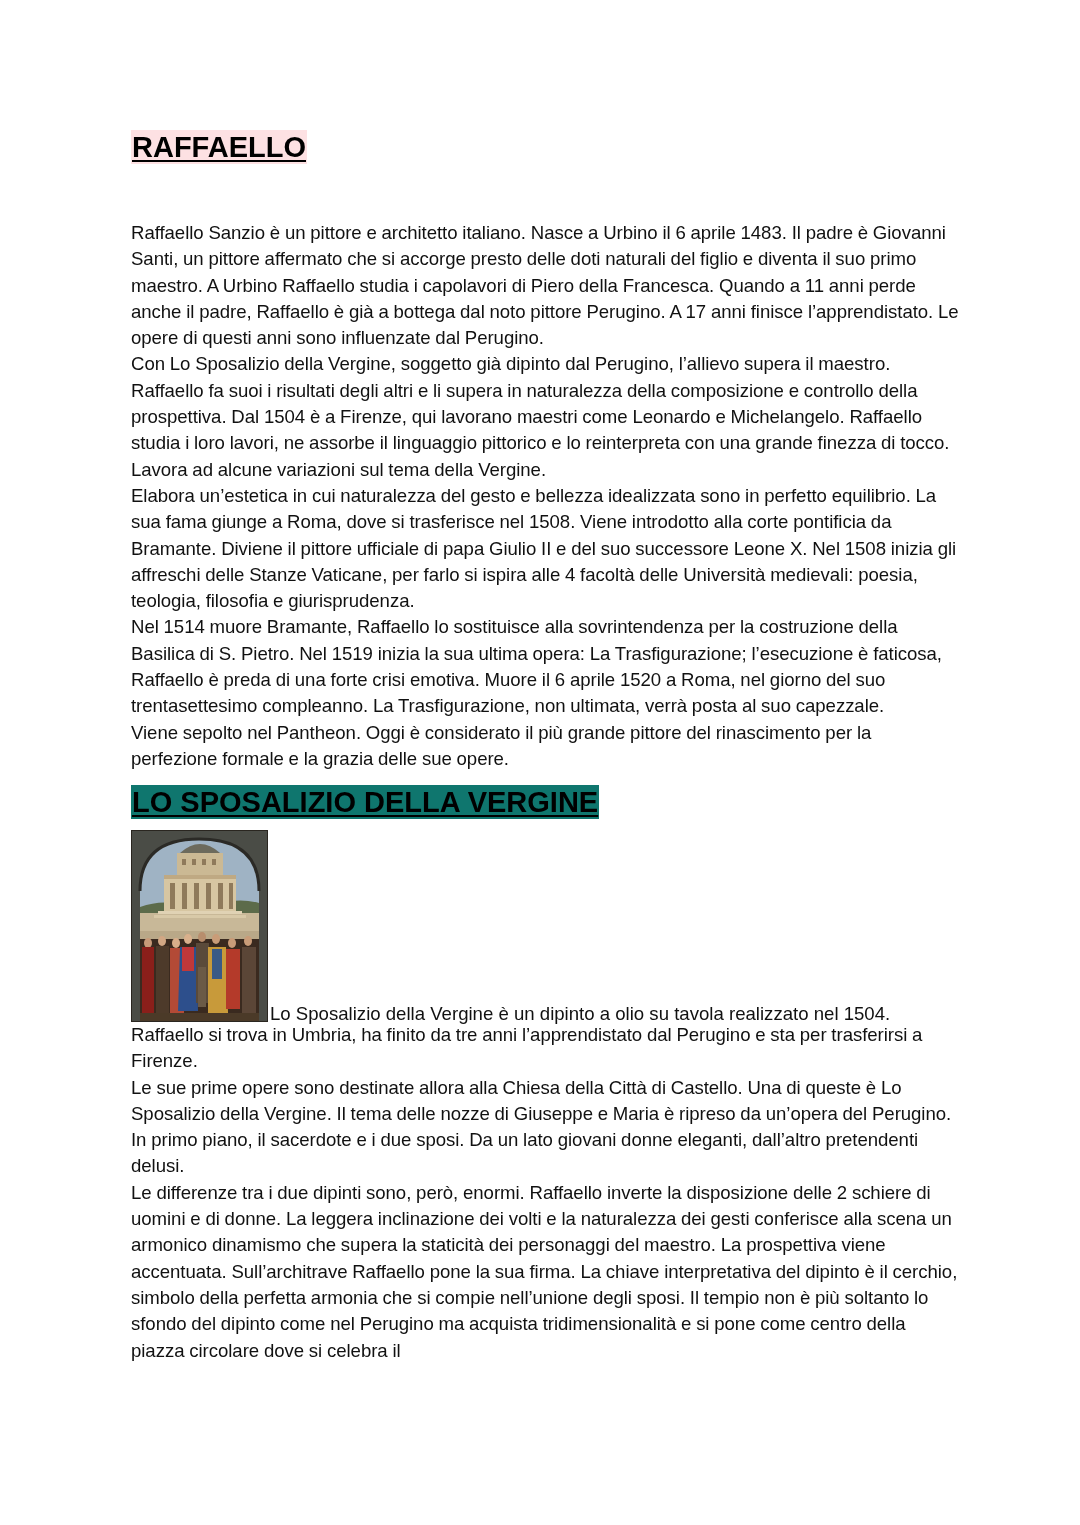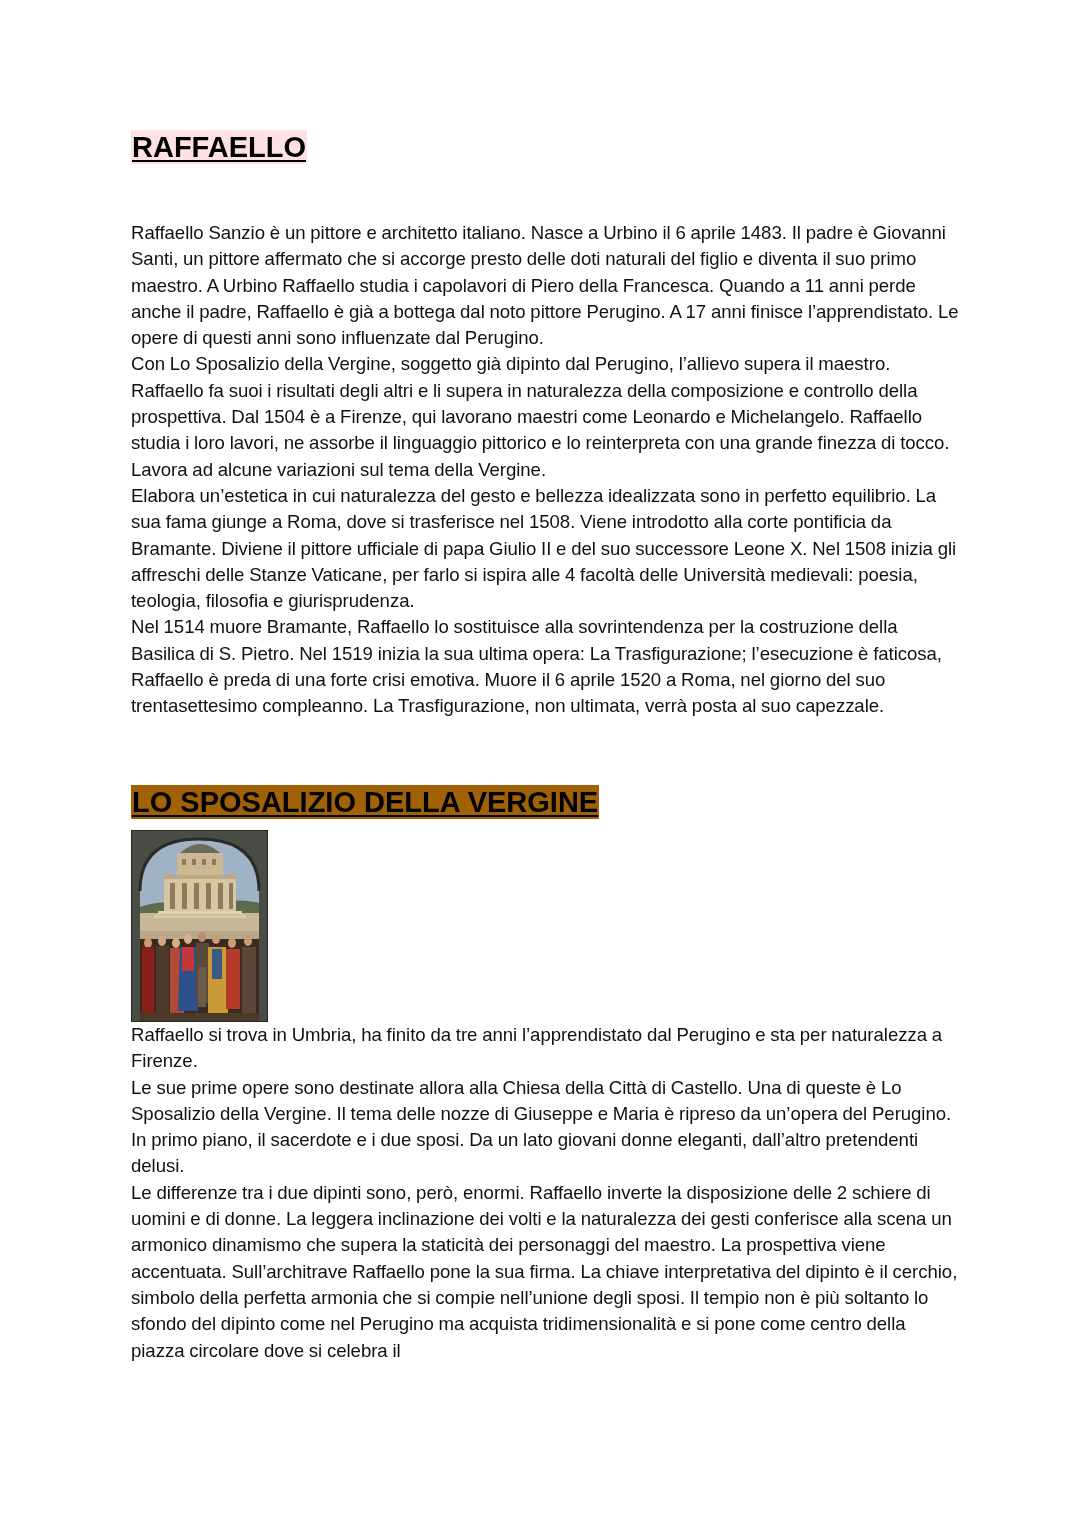--- a/index.html
+++ b/index.html
@@ -38,21 +38,21 @@
     .h1 {
       position: absolute;
       top: 130px;
       left: 0;
       background: #fde1e3;
     }
     .h2 {
       position: absolute;
       top: 785px;
       left: 0;
-      background: #a16207;
+      background: #0f766e;
     }
     .para {
       font-size: 18.6px;
       line-height: 26.3px;
       margin: 0;
       letter-spacing: -0.05px;
       word-spacing: -0.3px;
     }
     .block1 {
       position: absolute;
@@ -95,20 +95,21 @@
 
 <div class="page">
 
   <h1 class="heading h1">RAFFAELLO</h1>
 
   <div class="block1">
     <p class="para">Raffaello Sanzio è un pittore e architetto italiano. Nasce a Urbino il 6 aprile 1483. Il padre è Giovanni Santi, un pittore affermato che si accorge presto delle doti naturali del figlio e diventa il suo primo maestro. A Urbino Raffaello studia i capolavori di Piero della Francesca. Quando a 11 anni perde anche il padre, Raffaello è già a bottega dal noto pittore Perugino. A 17 anni finisce l’apprendistato. Le opere di questi anni sono influenzate dal Perugino.</p>
     <p class="para">Con Lo Sposalizio della Vergine, soggetto già dipinto dal Perugino, l’allievo supera il maestro. Raffaello fa suoi i risultati degli altri e li supera in naturalezza della composizione e controllo della prospettiva. Dal 1504 è a Firenze, qui lavorano maestri come Leonardo e Michelangelo. Raffaello studia i loro lavori, ne assorbe il linguaggio pittorico e lo reinterpreta con una grande finezza di tocco. Lavora ad alcune variazioni sul tema della Vergine.</p>
     <p class="para">Elabora un’estetica in cui naturalezza del gesto e bellezza idealizzata sono in perfetto equilibrio. La sua fama giunge a Roma, dove si trasferisce nel 1508. Viene introdotto alla corte pontificia da Bramante. Diviene il pittore ufficiale di papa Giulio II e del suo successore Leone X. Nel 1508 inizia gli affreschi delle Stanze Vaticane, per farlo si ispira alle 4 facoltà delle Università medievali: poesia, teologia, filosofia e giurisprudenza.</p>
     <p class="para">Nel 1514 muore Bramante, Raffaello lo sostituisce alla sovrintendenza per la costruzione della Basilica di S. Pietro. Nel 1519 inizia la sua ultima opera: La Trasfigurazione; l’esecuzione è faticosa, Raffaello è preda di una forte crisi emotiva. Muore il 6 aprile 1520 a Roma, nel giorno del suo trentasettesimo compleanno. La Trasfigurazione, non ultimata, verrà posta al suo capezzale.</p>
+    <p class="para">Viene sepolto nel Pantheon. Oggi è considerato il più grande pittore del rinascimento per la perfezione formale e la grazia delle sue opere.</p>
   </div>
 
   <h2 class="heading h2">LO SPOSALIZIO DELLA VERGINE</h2>
 
   <div class="block2">
     <div class="figure-line">
       <div class="painting" title="Lo Sposalizio della Vergine">
         <svg width="135" height="190" viewBox="0 0 135 190" xmlns="http://www.w3.org/2000/svg">
           <rect x="0" y="0" width="135" height="190" fill="#4a4c46"></rect>
 
@@ -161,19 +162,20 @@
             <path d="M76 116 L94 116 L96 182 L76 182 Z" fill="#c89a3a"></path>
             <rect x="80" y="118" width="10" height="30" fill="#3a5a86"></rect>
             <ellipse cx="100" cy="112" rx="4" ry="5" fill="#c99c78"></ellipse>
             <rect x="94" y="118" width="14" height="60" fill="#b43a2a"></rect>
             <ellipse cx="116" cy="110" rx="4" ry="5" fill="#c99c78"></ellipse>
             <rect x="110" y="116" width="14" height="66" fill="#5b4637"></rect>
           </g>
           <rect x="8" y="182" width="119" height="8" fill="#4b3a28"></rect>
         </svg>
       </div>
+      <span class="fig-caption">Lo Sposalizio della Vergine è un dipinto a olio su tavola realizzato nel 1504.</span>
     </div>
-    <p class="para">Raffaello si trova in Umbria, ha finito da tre anni l’apprendistato dal Perugino e sta per naturalezza a Firenze.</p>
+    <p class="para">Raffaello si trova in Umbria, ha finito da tre anni l’apprendistato dal Perugino e sta per trasferirsi a Firenze.</p>
     <p class="para">Le sue prime opere sono destinate allora alla Chiesa della Città di Castello. Una di queste è Lo Sposalizio della Vergine. Il tema delle nozze di Giuseppe e Maria è ripreso da un’opera del Perugino. In primo piano, il sacerdote e i due sposi. Da un lato giovani donne eleganti, dall’altro pretendenti delusi.</p>
     <p class="para">Le differenze tra i due dipinti sono, però, enormi. Raffaello inverte la disposizione delle 2 schiere di uomini e di donne. La leggera inclinazione dei volti e la naturalezza dei gesti conferisce alla scena un armonico dinamismo che supera la staticità dei personaggi del maestro. La prospettiva viene accentuata. Sull’architrave Raffaello pone la sua firma. La chiave interpretativa del dipinto è il cerchio, simbolo della perfetta armonia che si compie nell’unione degli sposi. Il tempio non è più soltanto lo sfondo del dipinto come nel Perugino ma acquista tridimensionalità e si pone come centro della piazza circolare dove si celebra il</p>
   </div>
 
 </div>
 
 </body></html>

